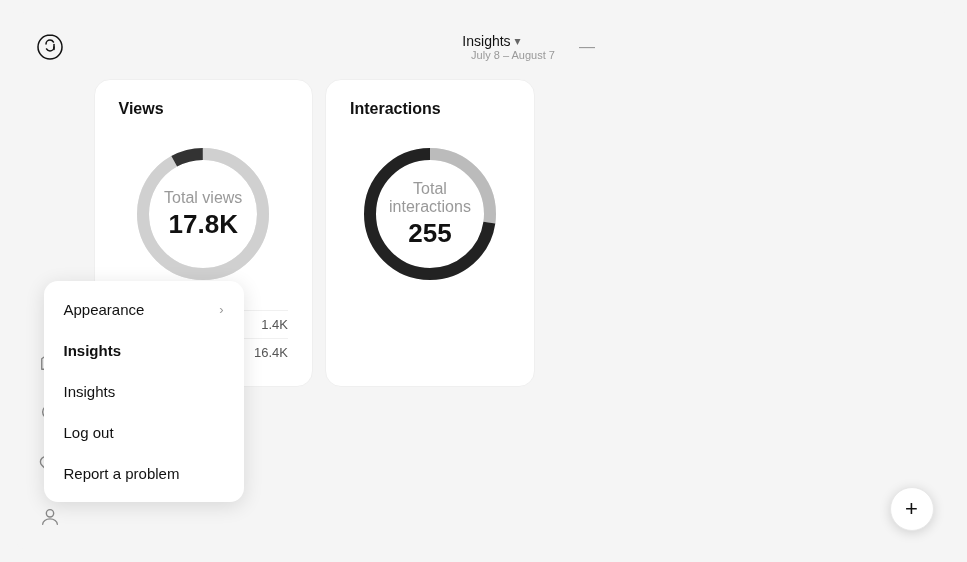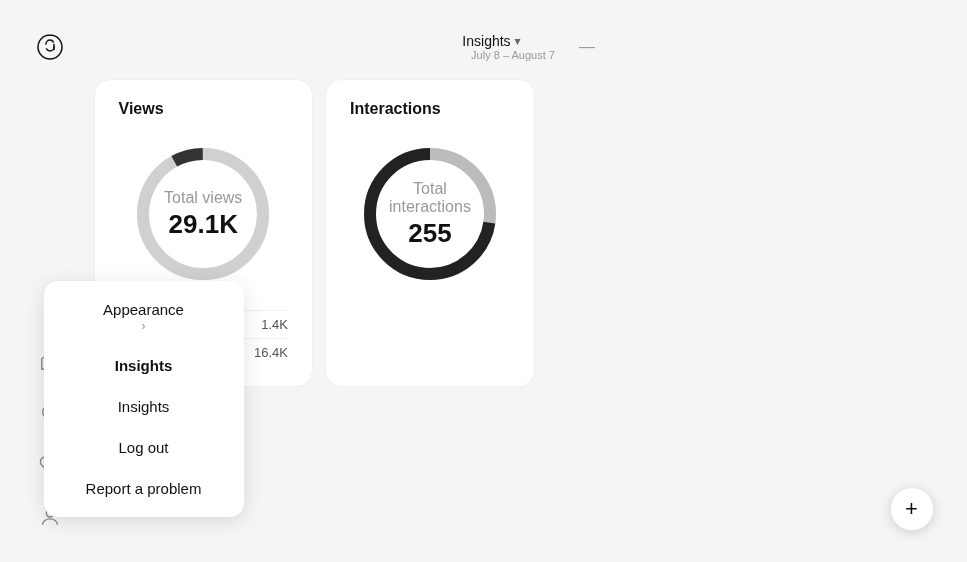--- a/index.html
+++ b/index.html
@@ -70,21 +70,20 @@
     }
     .context-menu-item {
       padding: 12px 20px;
       font-size: 15px;
       color: #111;
       cursor: pointer;
       display: flex;
       align-items: center;
       justify-content: space-between;
       font-weight: 400;
-      flex-direction: column;
     }
     .context-menu-item.active {
       font-weight: 600;
     }
     .context-menu-item .chevron {
       color: #999;
       font-size: 13px;
     }
     
     .main-content {
@@ -304,21 +303,21 @@
             <svg viewBox="0 0 160 160">
 
               <circle cx="80" cy="80" r="60" fill="none" stroke="#e8e8e8" stroke-width="12"></circle>
 
               <circle cx="80" cy="80" r="60" fill="none" stroke="#d0d0d0" stroke-width="12" stroke-dasharray="346.36 376.99" stroke-dashoffset="0"></circle>
 
               <circle cx="80" cy="80" r="60" fill="none" stroke="#333" stroke-width="12" stroke-dasharray="29.83 376.99" stroke-dashoffset="-346.36"></circle>
             </svg>
             <div class="donut-label">
               <div class="donut-label-sub">Total views</div>
-              <div class="donut-label-value">29.1K</div>
+              <div class="donut-label-value">17.8K</div>
             </div>
           </div>
         </div>
         <div class="legend-row">
           <div class="legend-left">
             <div class="legend-dot" style="background:#333;"></div>
             <span>Followers</span>
           </div>
           <span class="legend-value">1.4K</span>
         </div>

